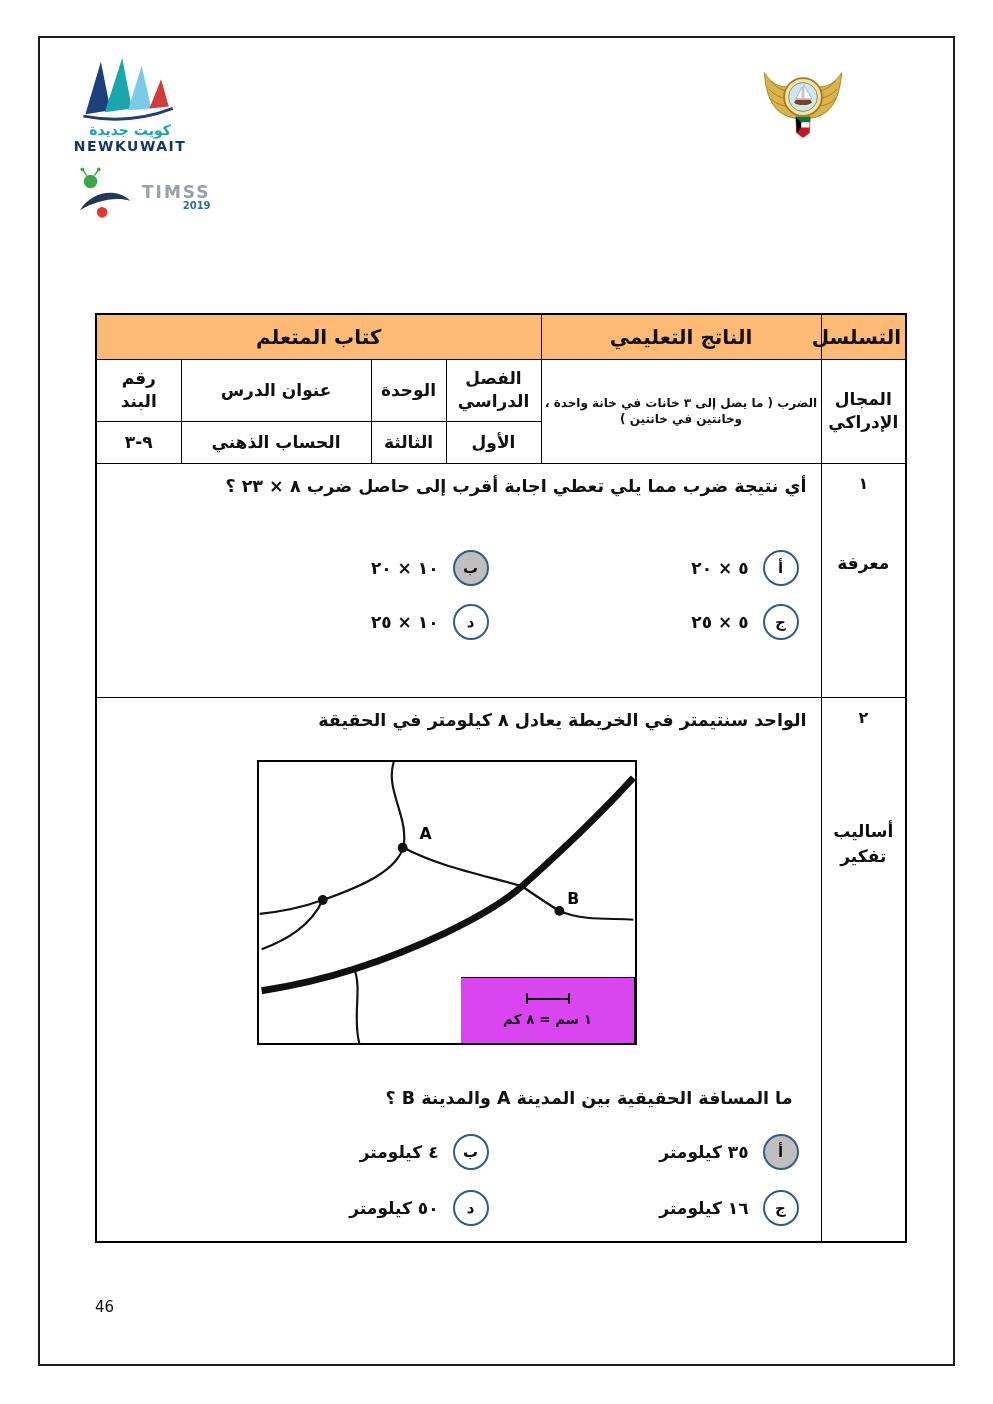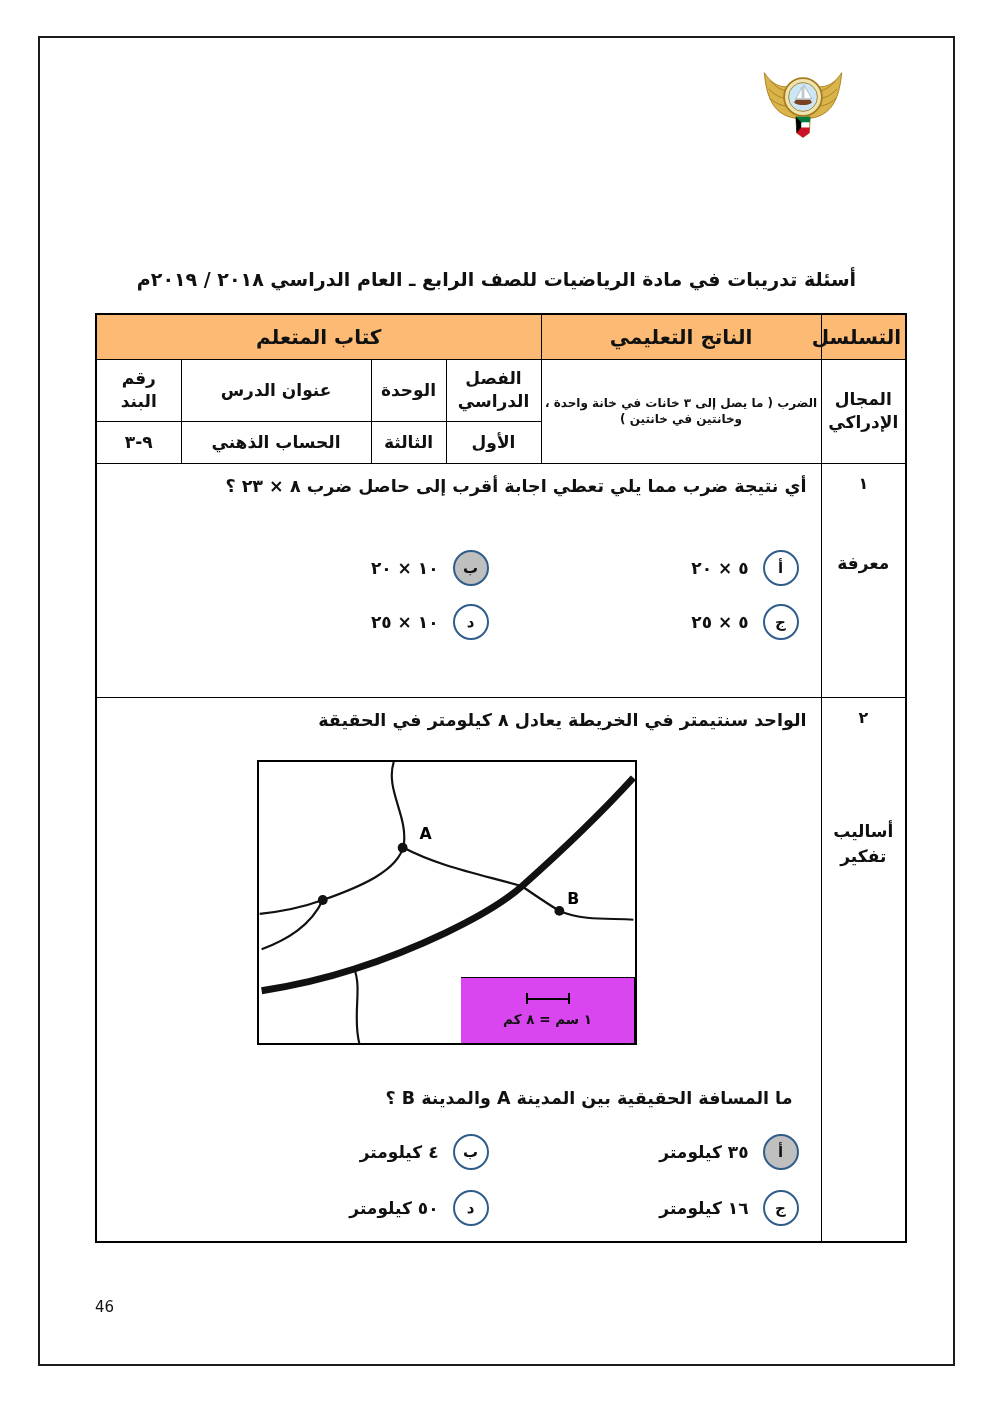--- a/index.html
+++ b/index.html
@@ -75,42 +75,71 @@
   .scale-text { font-size:13.5px; font-weight:bold; }
 
   .page-num { position:absolute; left:95px; top:1298px; font-size:15px; direction:ltr; }
 </style>
 </head>
 <body>
 
 <div class="page">
   <div class="frame"></div>
 
-
+  <div class="nk-logo">
+    <span>
+      <svg width="118" height="66" viewBox="0 0 120 68">
+        <polygon points="14,60 30,6 40,56" fill="#1D3F7A"></polygon>
+        <polygon points="34,58 52,2 62,54" fill="#18A7AC"></polygon>
+        <polygon points="58,56 72,10 82,54" fill="#79CBE8"></polygon>
+        <polygon points="80,54 92,24 100,52" fill="#D23B3B"></polygon>
+        <path d="M12,62 Q60,71 104,54" stroke="#1D3F7A" stroke-width="3" fill="none"></path>
+      </svg>
+    </span>
+    <div class="nk-ar">كويت جديدة</div>
+    <div class="nk-en">NEWKUWAIT</div>
+  </div>
+
+  <div class="timss">
+    <span>
+      <svg width="60" height="56" viewBox="0 0 62 58">
+        <path d="M4,46 C16,26 42,22 56,36 C40,31 18,37 4,46 Z" fill="#1E3A56"></path>
+        <line x1="11" y1="10" x2="7" y2="4" stroke="#3BA64A" stroke-width="1.5"></line>
+        <circle cx="6.5" cy="3.5" r="2" fill="#3BA64A"></circle>
+        <line x1="19" y1="10" x2="23" y2="4" stroke="#3BA64A" stroke-width="1.5"></line>
+        <circle cx="23.5" cy="3.5" r="2" fill="#3BA64A"></circle>
+        <circle cx="15" cy="16" r="7" fill="#3BA64A"></circle>
+        <circle cx="27" cy="48" r="5.5" fill="#E23B2E"></circle>
+      </svg>
+    </span>
+    <span class="timss-text">
+      <span class="timss-name">TIMSS</span>
+      <span class="timss-year">2019</span>
+    </span>
+  </div>
 
   <div class="emblem">
     <svg width="90" height="96" viewBox="0 0 100 104">
       <path d="M45,66 C22,64 10,50 7,15 C17,30 27,32 39,30 C31,42 33,56 45,62 Z" fill="#D9B44A" stroke="#A67C1E" stroke-width="1"></path>
       <path d="M55,66 C78,64 90,50 93,15 C83,30 73,32 61,30 C69,42 67,56 55,62 Z" fill="#D9B44A" stroke="#A67C1E" stroke-width="1"></path>
       <path d="M14,24 C22,34 32,37 41,36 M12,33 C20,42 30,45 40,44 M13,43 C21,51 30,53 40,52" stroke="#A67C1E" fill="none" stroke-width="1"></path>
       <path d="M86,24 C78,34 68,37 59,36 M88,33 C80,42 70,45 60,44 M87,43 C79,51 70,53 60,52" stroke="#A67C1E" fill="none" stroke-width="1"></path>
       <circle cx="50" cy="42" r="21" fill="#EFE3B0" stroke="#A67C1E" stroke-width="2"></circle>
       <circle cx="50" cy="42" r="16" fill="#CBE7F5" stroke="#A67C1E" stroke-width="1"></circle>
       <path d="M40,48 C44,52 56,52 60,48 L58,45 L42,45 Z" fill="#7A4222"></path>
       <path d="M49,44 L49,31 L42,44 Z" fill="#fff" stroke="#8a8a8a" stroke-width="0.6"></path>
       <path d="M51,44 L51,29 L60,44 Z" fill="#fff" stroke="#8a8a8a" stroke-width="0.6"></path>
       <polygon points="42,64 58,64 57,82 50,87 43,82" fill="#fff" stroke="#A67C1E" stroke-width="1"></polygon>
       <polygon points="42,64 58,64 57.7,70 42.3,70" fill="#007A3D"></polygon>
       <polygon points="42.6,76 57.4,76 57,82 50,87 43,82" fill="#CE1126"></polygon>
       <polygon points="42,64 48,70 48,76 43,82" fill="#000"></polygon>
     </svg>
   </div>
 
 
-  <div class="title">أسئلة تدريبات في مادة الرياضيات للصف الرابع ـ العام الدراسي ٢٠١٨ / ٢٠١٩م</div>
 
   <table class="main-table" dir="rtl">
     <colgroup>
       <col style="width:85px">
         <col style="width:280px">
         <col style="width:95px">
       <col style="width:75px">
         <col style="width:190px">
         <col style="width:85px">
     </colgroup>

